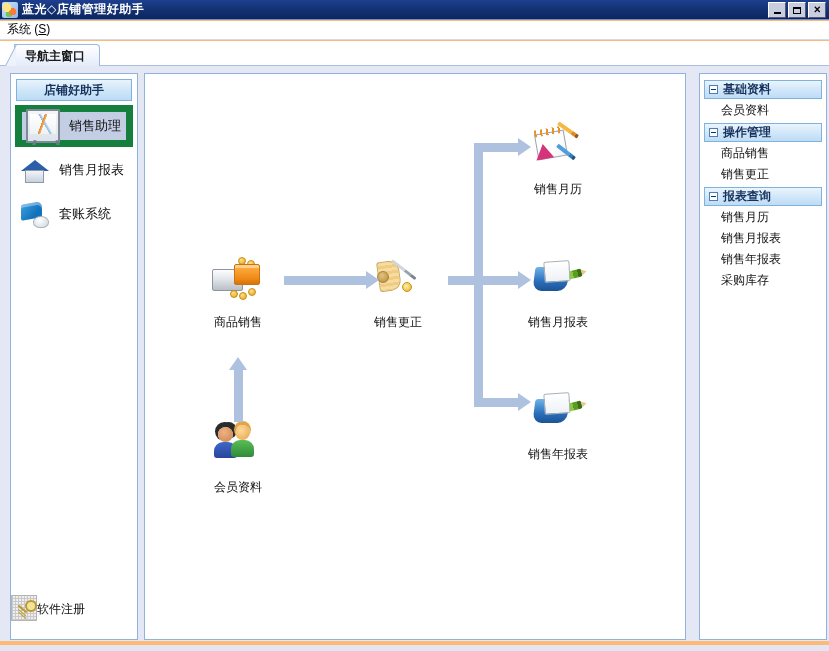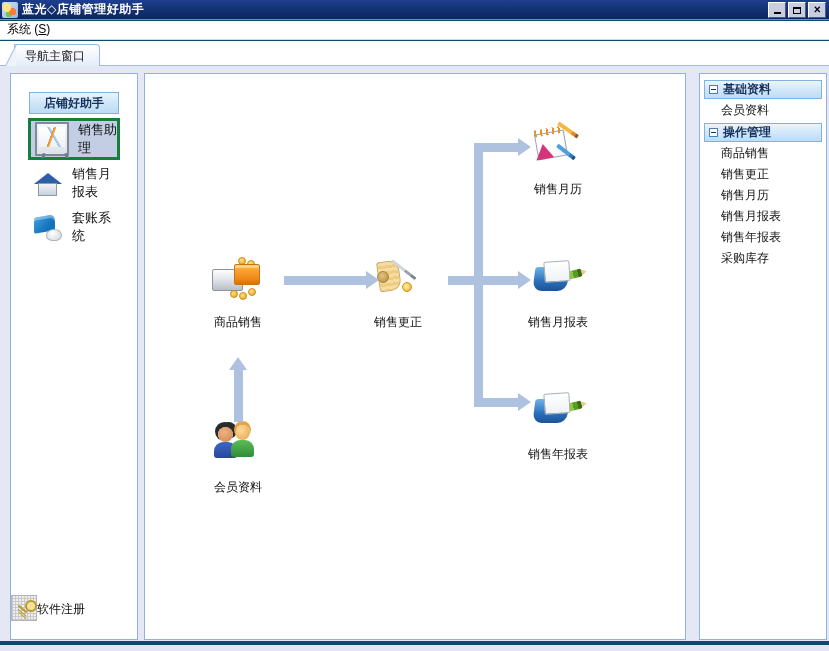--- a/index.html
+++ b/index.html
@@ -6,21 +6,21 @@
     margin: 0; padding: 0;
     width: 829px; height: 651px;
     overflow: hidden;
     font-family: "Liberation Sans", "DejaVu Sans", sans-serif;
   }
   body { background: #e4e4f2; }
 
   #app {
     position: relative;
     width: 829px; height: 645px;
-    background: #0c4a6e;
+    background: #fdba74;
     box-sizing: border-box;
   }
 
   
   .titlebar {
     position: absolute; left: 0; top: 0;
     width: 829px; height: 20px;
     background: linear-gradient(to bottom, #1e3f8f 0%, #133273 50%, #0c2560 100%);
     display: flex; align-items: center;
     box-sizing: border-box;
@@ -84,21 +84,21 @@
     width: 829px; height: 25px;
     background: #ffffff;
     border-bottom: 1px solid #a8bde0;
     box-sizing: border-box;
   }
   .tab {
     position: absolute; left: 14px; top: 3px;
     height: 22px;
     padding: 0 14px 0 10px;
     display: flex; align-items: center;
-    font-size: 12px; font-weight: normal; color: #1a1a1a;
+    font-size: 12px; font-weight: bold; color: #1a1a1a;
     background: linear-gradient(to bottom, #ffffff 0%, #eef3fc 60%, #e2ebfa 100%);
     border: 1px solid #9db8df;
     border-bottom: none;
     border-radius: 0 4px 0 0;
     white-space: nowrap;
   }
   .tab::before {
     content: "";
     position: absolute;
     left: -11px; bottom: -1px;
@@ -129,21 +129,21 @@
     position: absolute;
     background: #ffffff;
     border: 1px solid #90b2de;
     box-sizing: border-box;
   }
 
   
   #sidebar {
     left: 10px; top: 7px;
     width: 128px; height: 567px;
-    padding: 13px;
+    padding: 0;
     overflow: hidden;
   }
   .sidebar-header {
     margin: 5px 5px 4px 5px;
     height: 20px;
     background: linear-gradient(to bottom, #e9f4fd 0%, #cfe6f8 50%, #bcdcf5 100%);
     border: 1px solid #7fb2dd;
     display: flex; align-items: center; justify-content: center;
     font-size: 12px; font-weight: bold; color: #16325c;
   }
@@ -152,21 +152,21 @@
     display: flex; align-items: center;
     height: 42px;
     padding-left: 4px;
     margin-bottom: 2px;
     box-sizing: border-box;
     font-size: 13px; color: #111;
     border: 1px solid transparent;
   }
   .side-item.selected {
     background: #c3cde4;
-    border: 3px solid #15803d;
+    border: 7px solid #15803d;
     align-items: center;
   }
   .side-icon {
     width: 30px; height: 30px;
     flex: none; margin-right: 9px;
     position: relative;
   }
 
   
   .ic-easel {
@@ -661,20 +661,24 @@
       </div>
       <div class="grp-item">会员资料</div>
 
       <div class="grp-header">
         <span class="collapse-box"></span>
         <span>操作管理</span>
       </div>
       <div class="grp-item">商品销售</div>
       <div class="grp-item">销售更正</div>
 
+      <div class="grp-header">
+        <span class="collapse-box"></span>
+        <span>报表查询</span>
+      </div>
       <div class="grp-item">销售月历</div>
       <div class="grp-item">销售月报表</div>
       <div class="grp-item">销售年报表</div>
       <div class="grp-item">采购库存</div>
     </div>
 
   </div>
 </div>
 
 </body></html>

